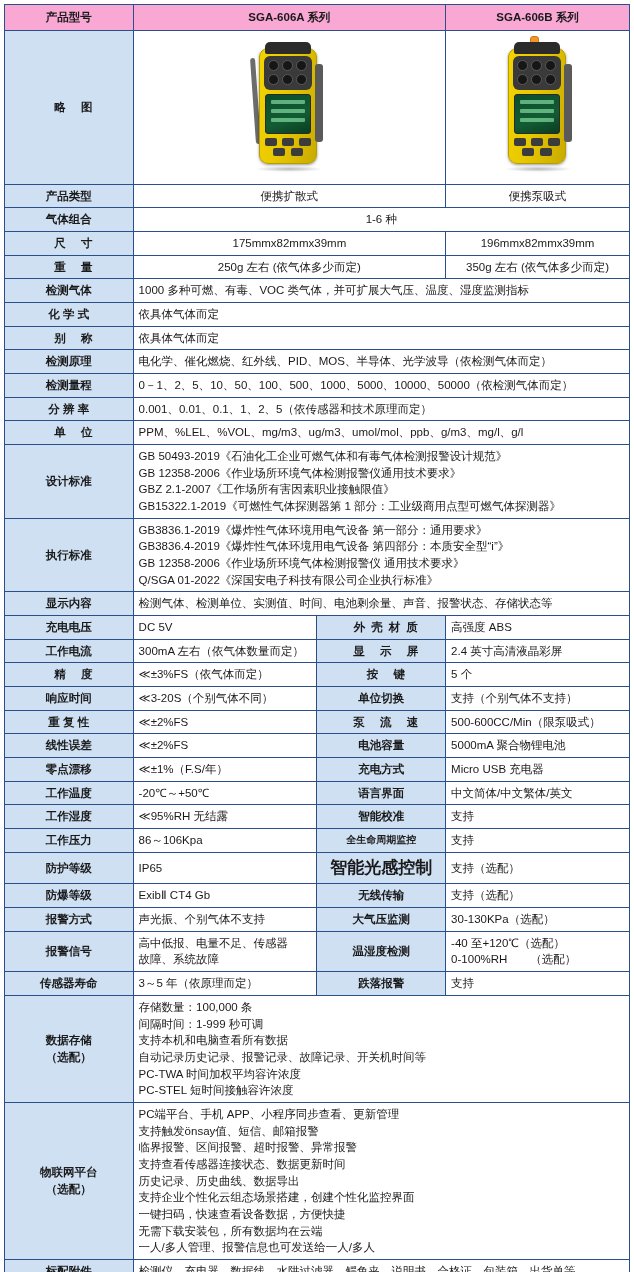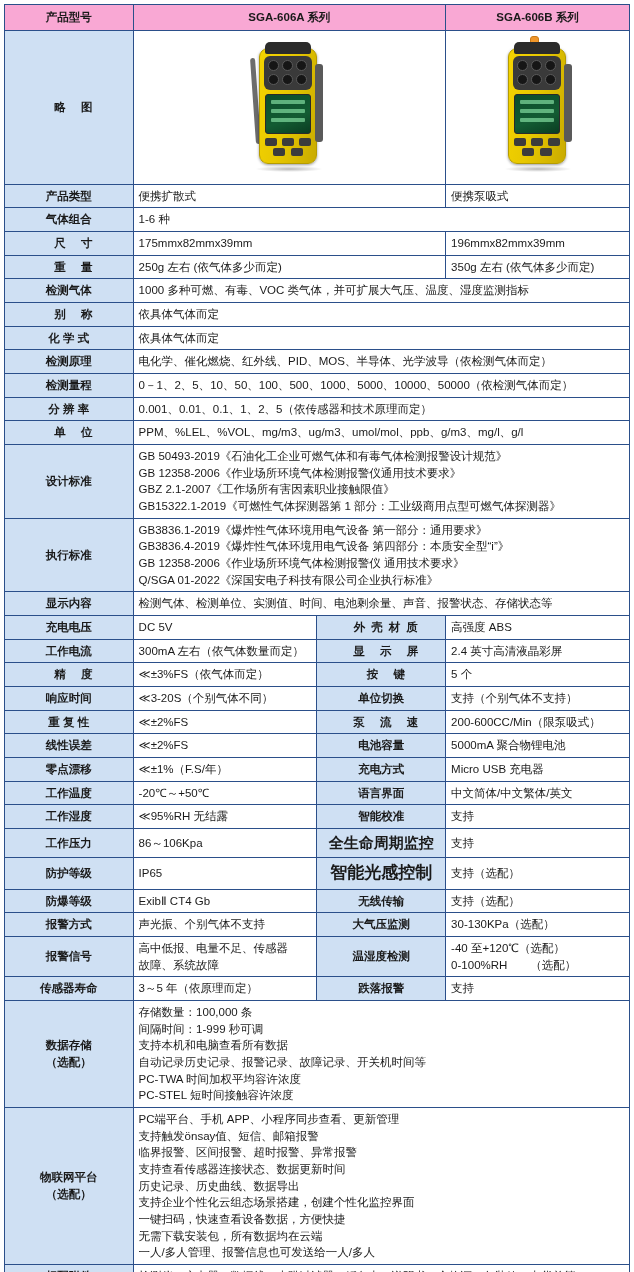--- a/index.html
+++ b/index.html
@@ -38,21 +38,21 @@
   }
   td.lbl.spread {
     letter-spacing: 6px;
     text-indent: 6px;
     padding-left: 14px;
   }
   td.val {
     background: #ffffff;
     text-align: left;
   }
-  td.val.center { text-align: left; margin-left: 44px; }
+  td.val.center { text-align: center; margin-left: 44px; }
   td.head {
     background: #f9a8d4;
     text-align: center;
     font-weight: bold;
     color: #10305e;
     font-size: 13px;
     height: 26px;
   }
   td.multiline {
     line-height: 1.55;
@@ -269,26 +269,26 @@
         <td class="val center" colspan="2">250g 左右 (依气体多少而定)</td>
         <td class="val center">350g 左右 (依气体多少而定)</td>
       </tr>
 
       <tr>
         <td class="lbl">检测气体</td>
         <td class="val" colspan="3">1000 多种可燃、有毒、VOC 类气体，并可扩展大气压、温度、湿度监测指标</td>
       </tr>
 
       <tr>
+        <td class="lbl">化 学 式</td>
+        <td class="val" colspan="3">依具体气体而定</td>
+      </tr>
+
+      <tr>
         <td class="lbl spread">别    称</td>
-        <td class="val" colspan="3">依具体气体而定</td>
-      </tr>
-
-      <tr>
-        <td class="lbl">化 学 式</td>
         <td class="val" colspan="3">依具体气体而定</td>
       </tr>
 
       <tr>
         <td class="lbl">检测原理</td>
         <td class="val" colspan="3">电化学、催化燃烧、红外线、PID、MOS、半导体、光学波导（依检测气体而定）</td>
       </tr>
 
       <tr>
         <td class="lbl">检测量程</td>
@@ -355,21 +355,21 @@
         <td class="lbl">响应时间</td>
         <td class="val">≪3-20S（个别气体不同）</td>
         <td class="lbl">单位切换</td>
         <td class="val">支持（个别气体不支持）</td>
       </tr>
 
       <tr>
         <td class="lbl">重 复 性</td>
         <td class="val">≪±2%FS</td>
         <td class="lbl spread">泵 流 速</td>
-        <td class="val">200-600CC/Min（限泵吸式）</td>
+        <td class="val">500-600CC/Min（限泵吸式）</td>
       </tr>
 
       <tr>
         <td class="lbl">线性误差</td>
         <td class="val">≪±2%FS</td>
         <td class="lbl">电池容量</td>
         <td class="val">5000mA 聚合物锂电池</td>
       </tr>
 
       <tr>
@@ -389,21 +389,21 @@
       <tr>
         <td class="lbl">工作湿度</td>
         <td class="val">≪95%RH 无结露</td>
         <td class="lbl">智能校准</td>
         <td class="val">支持</td>
       </tr>
 
       <tr>
         <td class="lbl">工作压力</td>
         <td class="val">86～106Kpa</td>
-        <td class="lbl" style="font-size:15px">全生命周期监控</td>
+        <td class="lbl" style="font-size:10px">全生命周期监控</td>
         <td class="val">支持</td>
       </tr>
 
       <tr>
         <td class="lbl">防护等级</td>
         <td class="val">IP65</td>
         <td class="lbl" style="font-size:17px">智能光感控制</td>
         <td class="val">支持（选配）</td>
       </tr>
 

